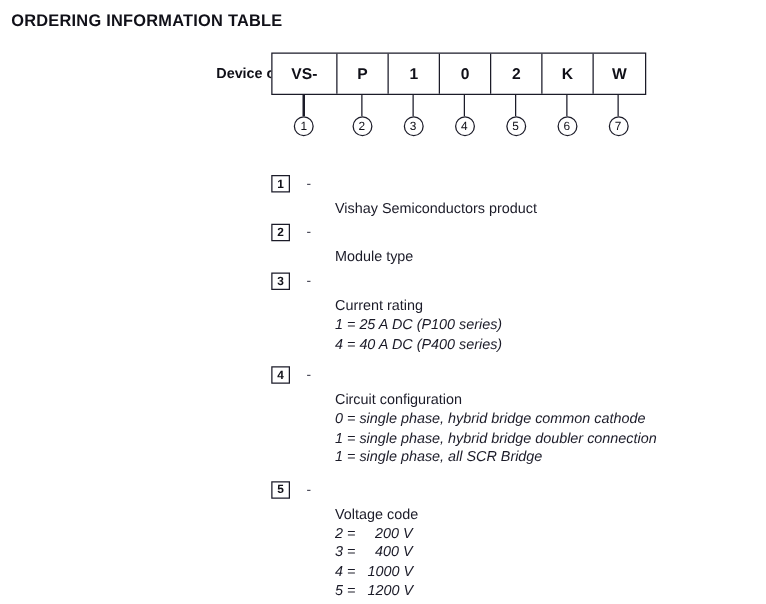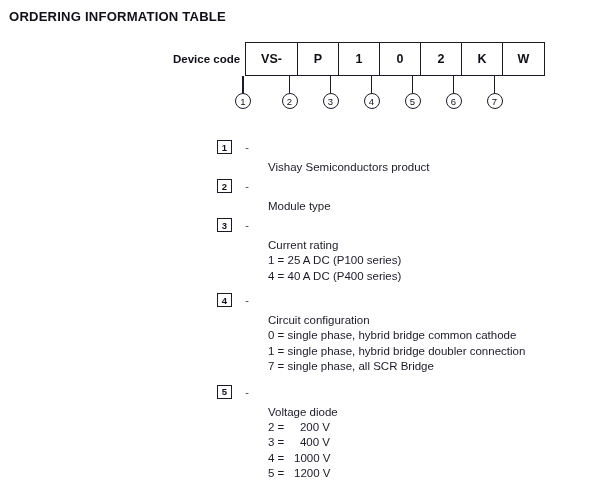--- a/index.html
+++ b/index.html
@@ -44,21 +44,20 @@
 
   #device-code-table {
     position: absolute;
     left: 217px;
     top: 42px;
     height: 34px;
     display: flex;
     border: 1.6px solid #1b1b28;
     box-sizing: border-box;
     background: #fff;
-    margin-left: 28px;
   }
   #device-code-table .code-cell {
     border-right: 1.4px solid #1b1b28;
     box-sizing: border-box;
     display: flex;
     align-items: center;
     justify-content: center;
     font-size: 12.5px;
     font-weight: bold;
     color: #101018;
@@ -144,20 +143,21 @@
     line-height: 16px;
     color: #1b1b28;
     white-space: nowrap;
     margin-top: 20px;
   }
   .legend-sub {
     font-size: 11.5px;
     line-height: 15.5px;
     color: #1b1b28;
     white-space: nowrap;
+    font-style: italic;
   }
   .legend-sub .v-key {
     display: inline-block;
     width: 26px;
   }
   .legend-sub .v-val {
     display: inline-block;
     width: 36px;
     text-align: right;
   }
@@ -224,28 +224,28 @@
         <div class="legend-sub">4 = 40 A DC (P400 series)</div>
       </div>
     </div>
     <div class="legend-row row-gap-3">
       <div class="legend-box">4</div>
       <div class="legend-dash">-</div>
       <div class="legend-body">
         <div class="legend-title">Circuit configuration</div>
         <div class="legend-sub">0 = single phase, hybrid bridge common cathode</div>
         <div class="legend-sub">1 = single phase, hybrid bridge doubler connection</div>
-        <div class="legend-sub">7 = single phase, all SCR Bridge</div>
+        <div class="legend-sub">1 = single phase, all SCR Bridge</div>
       </div>
     </div>
     <div class="legend-row row-gap-4">
       <div class="legend-box">5</div>
       <div class="legend-dash">-</div>
       <div class="legend-body">
-        <div class="legend-title">Voltage diode</div>
+        <div class="legend-title">Voltage code</div>
         <div class="legend-sub"><span class="v-key">2 =</span><span class="v-val">200 V</span></div>
         <div class="legend-sub"><span class="v-key">3 =</span><span class="v-val">400 V</span></div>
         <div class="legend-sub"><span class="v-key">4 =</span><span class="v-val">1000 V</span></div>
         <div class="legend-sub"><span class="v-key">5 =</span><span class="v-val">1200 V</span></div>
       </div>
     </div>
     <div class="legend-row row-gap-1">
       <div class="legend-box">6</div>
       <div class="legend-dash">-</div>
     </div>

